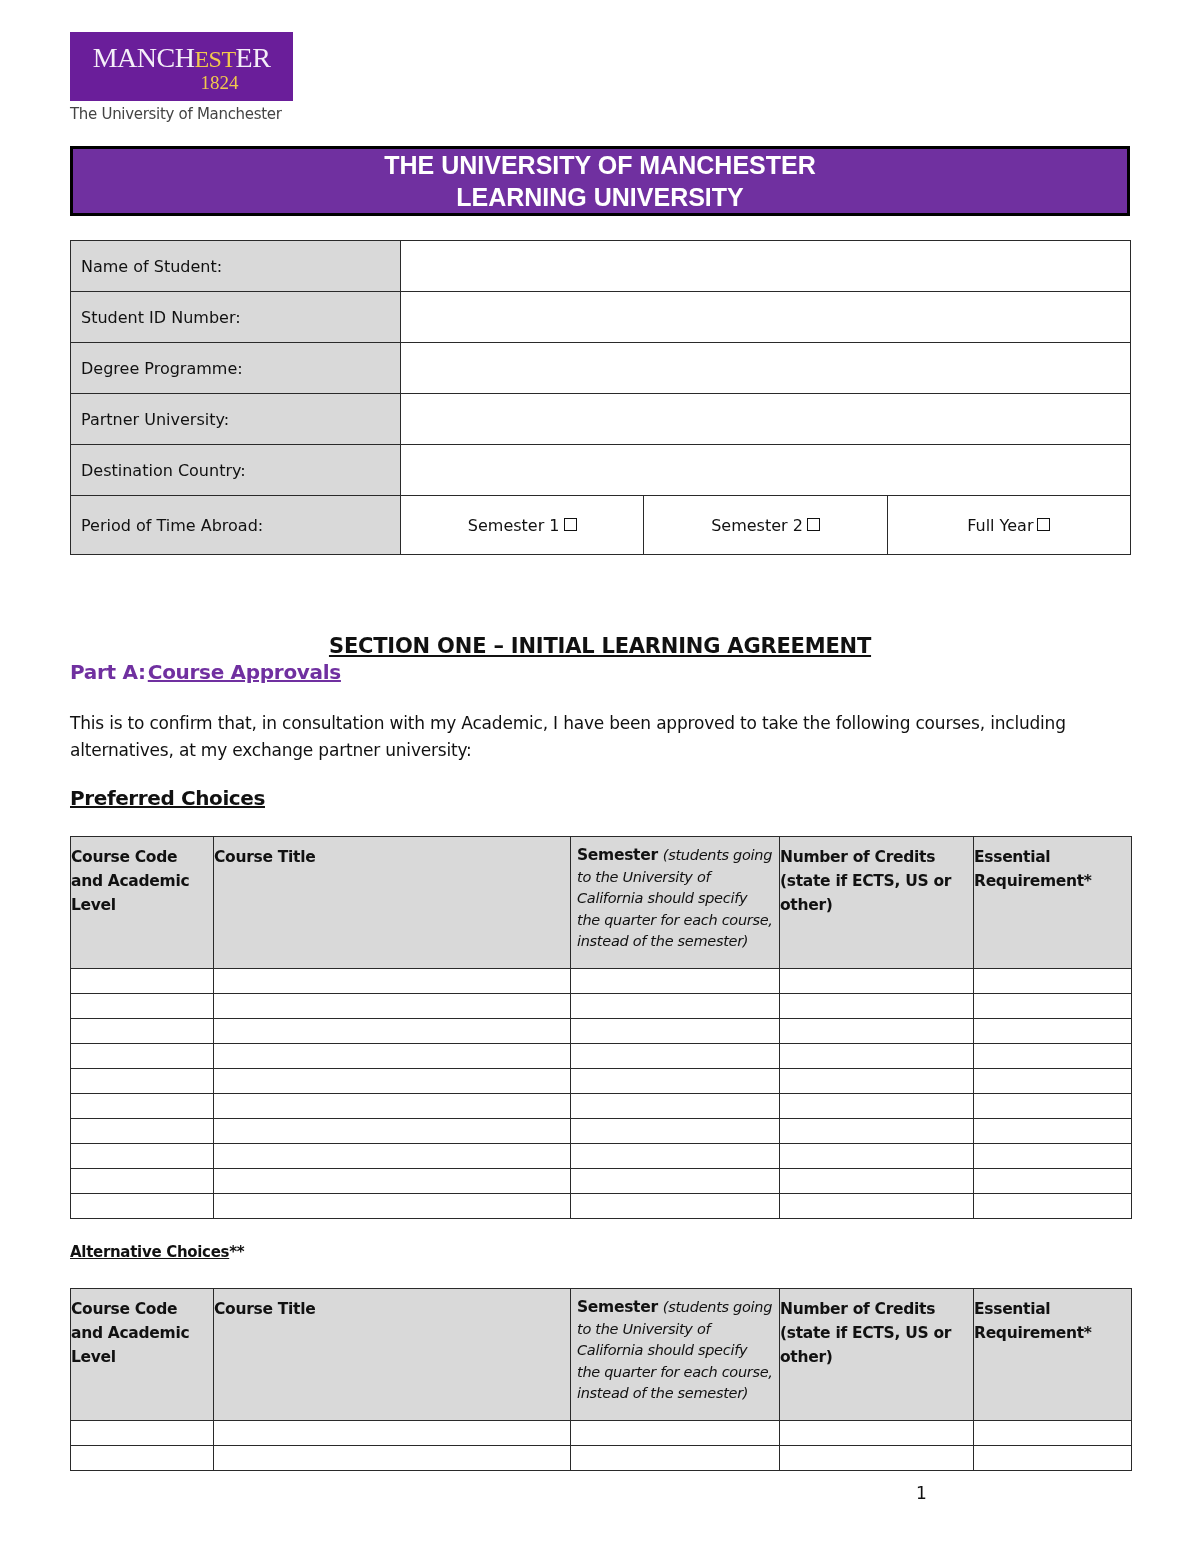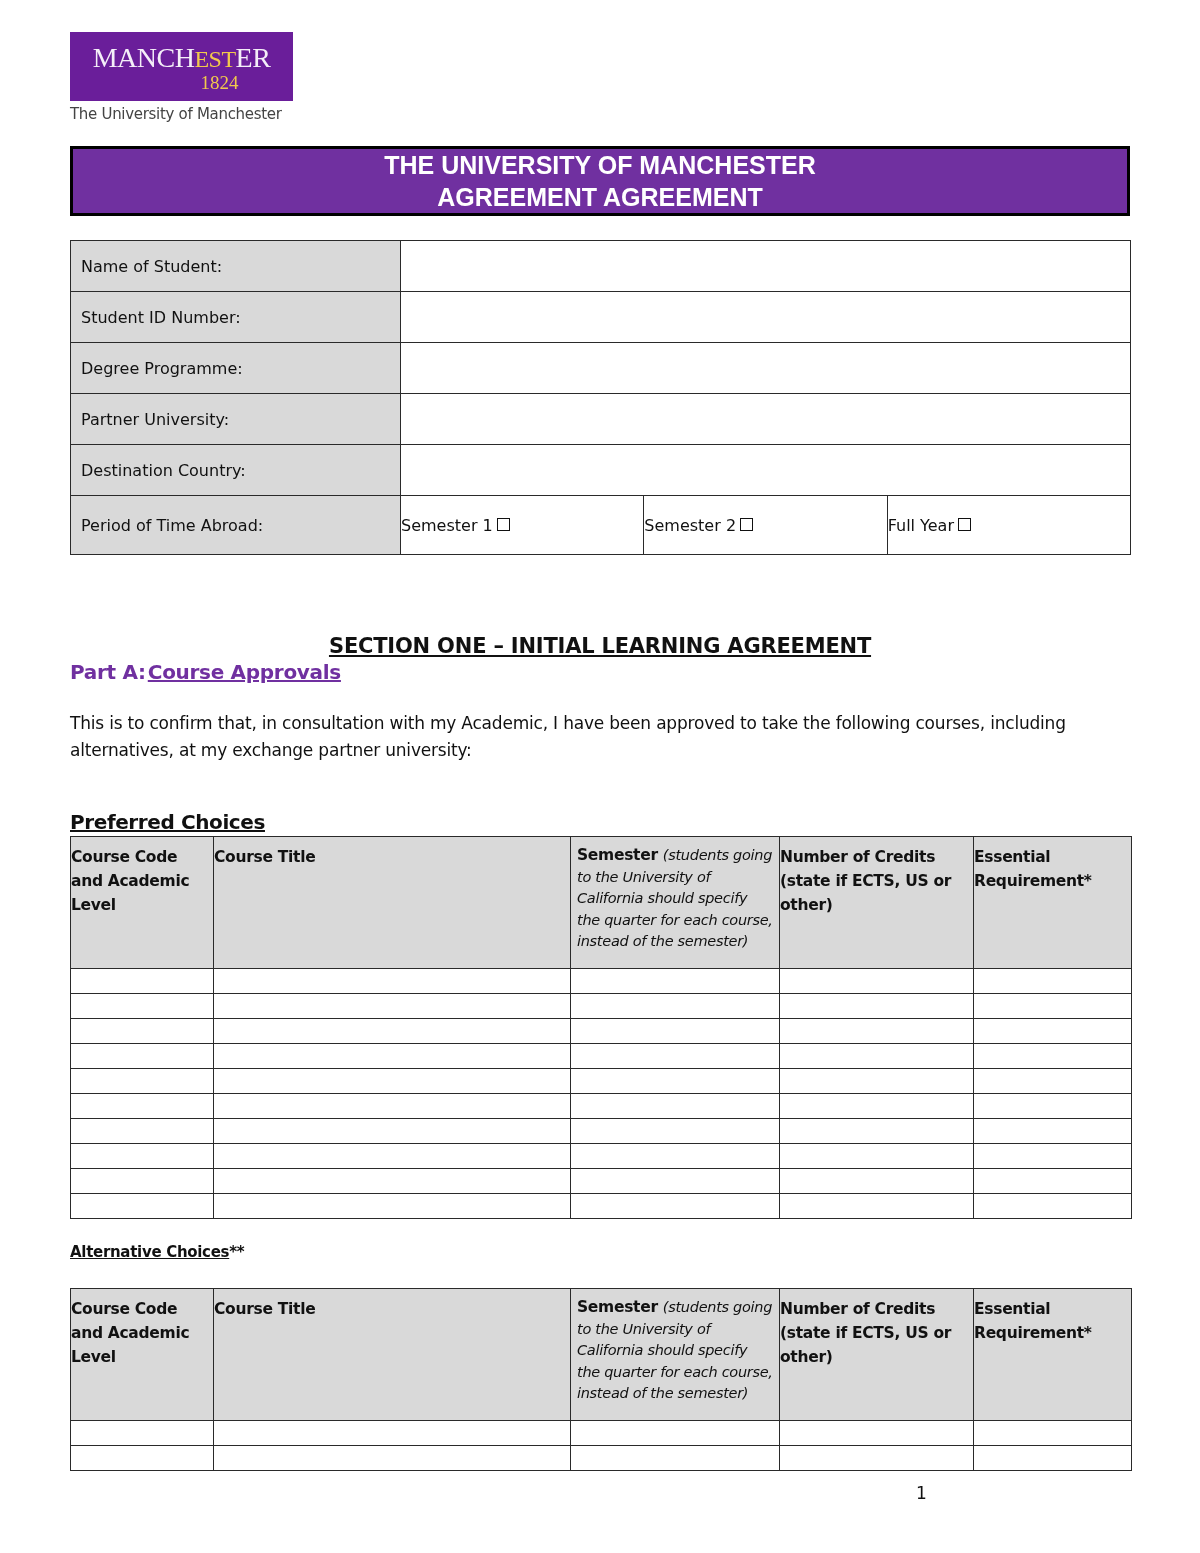--- a/index.html
+++ b/index.html
@@ -37,21 +37,21 @@
     table { border-collapse: collapse; table-layout: fixed; }
     .info { position: absolute; left: 70px; top: 240px; width: 1061px; }
     .info td { border: 1.5px solid #2a2a2a; font-size: 17px; padding: 0 0 0 10px; }
     .info td.label {
       background: #d9d9d9; width: 319px;
       font-family: "DejaVu Sans", sans-serif; font-size: 16px; color: #111;
     }
     .info tr { height: 51px; margin-left: 32px; }
     .info tr.period { height: 59px; }
     .info td.opt {
-      text-align: left; font-family: "DejaVu Sans", sans-serif; font-size: 16px; padding: 0;
+      text-align: center; font-family: "DejaVu Sans", sans-serif; font-size: 16px; padding: 0;
     }
     .cb {
       display: inline-block; width: 11px; height: 11px; border: 1.3px solid #111;
       vertical-align: 0px; margin-left: 4px; background: #fff;
     }
     
     .section-title {
       position: absolute; left: 0; width: 1200px; top: 634px; text-align: center;
       font-weight: bold; font-size: 21px; text-decoration: underline; letter-spacing: -0.2px;
       font-family: "DejaVu Sans", sans-serif;
@@ -60,21 +60,21 @@
       position: absolute; left: 70px; top: 660px; font-weight: bold; font-size: 20px;
       color: #7030a0; font-family: "DejaVu Sans", sans-serif; letter-spacing: -0.3px;
     }
     .part-a .u { text-decoration: underline; margin-left: 2px; }
     .intro {
       position: absolute; left: 70px; top: 710px; width: 1062px; font-size: 17px;
       line-height: 27px; font-family: "DejaVu Sans", sans-serif; letter-spacing: -0.2px;
     }
     .pref-heading {
       position: absolute; left: 70px; top: 786px; font-weight: bold; font-size: 20px;
-      text-decoration: underline; font-family: "DejaVu Sans", sans-serif; letter-spacing: -0.4px; margin-top: 24px;
+      text-decoration: underline; font-family: "DejaVu Sans", sans-serif; letter-spacing: -0.4px;
     }
     .alt-heading {
       position: absolute; left: 70px; top: 1243px; font-weight: bold; font-size: 15px;
       font-family: "DejaVu Sans", sans-serif; letter-spacing: -0.3px;
     }
     .alt-heading .u { text-decoration: underline; }
     
     .courses { position: absolute; left: 70px; width: 1061px; }
     .courses td, .courses th { border: 1.5px solid #2a2a2a; padding: 0; }
     .courses th {
@@ -101,21 +101,21 @@
 <div class="logo">
   <div class="logo-box">
     <div class="logo-word"><span>MANCH</span><span class="est">EST</span><span>ER</span></div>
     <div class="logo-year">1824</div>
   </div>
   <div class="logo-sub">The University of Manchester</div>
 </div>
 
 <div class="banner">
   <div>THE UNIVERSITY OF MANCHESTER</div>
-  <div>AGREEMENT AGREEMENT</div>
+  <div>LEARNING UNIVERSITY</div>
 </div>
 
 <table class="info">
   <tbody>
       <tr>
     <td class="label">Name of Student:</td>
     <td colspan="3"></td>
   </tr>
   <tr>
     <td class="label">Student ID Number:</td>

